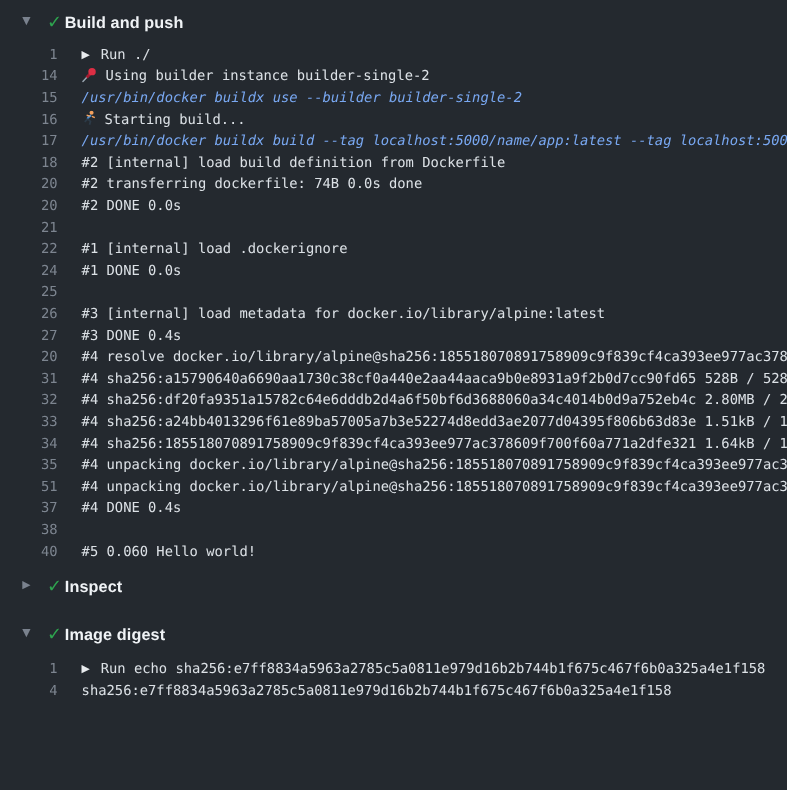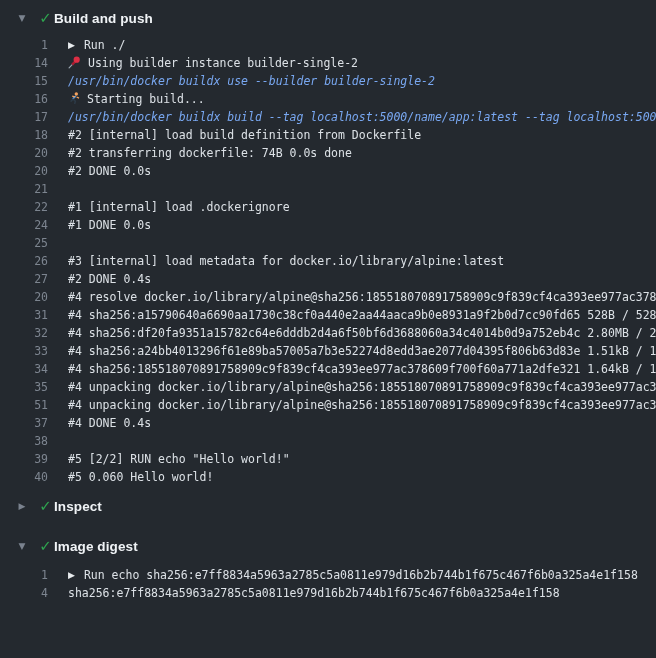--- a/index.html
+++ b/index.html
@@ -120,21 +120,21 @@
         <div class="row">
           <span class="ln">25</span>
           <span class="lc plain"><span></span></span>
         </div>
         <div class="row">
           <span class="ln">26</span>
           <span class="lc plain"><span>#3 [internal] load metadata for docker.io/library/alpine:latest</span></span>
         </div>
         <div class="row">
           <span class="ln">27</span>
-          <span class="lc plain"><span>#2 DONE 0.4s</span></span>
+          <span class="lc plain"><span>#3 DONE 0.4s</span></span>
         </div>
         <div class="row">
           <span class="ln">20</span>
           <span class="lc plain"><span>#4 resolve docker.io/library/alpine@sha256:185518070891758909c9f839cf4ca393ee977ac378609f700f60a771a2dfe321 0.0s done</span></span>
         </div>
         <div class="row">
           <span class="ln">31</span>
           <span class="lc plain"><span>#4 sha256:a15790640a6690aa1730c38cf0a440e2aa44aaca9b0e8931a9f2b0d7cc90fd65 528B / 528B 0.1s done</span></span>
         </div>
         <div class="row">
@@ -157,24 +157,20 @@
           <span class="ln">51</span>
           <span class="lc plain"><span>#4 unpacking docker.io/library/alpine@sha256:185518070891758909c9f839cf4ca393ee977ac378609f700f60a771a2dfe321 0.1s done</span></span>
         </div>
         <div class="row">
           <span class="ln">37</span>
           <span class="lc plain"><span>#4 DONE 0.4s</span></span>
         </div>
         <div class="row">
           <span class="ln">38</span>
           <span class="lc plain"><span></span></span>
-        </div>
-        <div class="row">
-          <span class="ln">39</span>
-          <span class="lc plain"><span>#5 [2/2] RUN echo "Hello world!"</span></span>
         </div>
         <div class="row">
           <span class="ln">40</span>
           <span class="lc plain"><span>#5 0.060 Hello world!</span></span>
         </div>
       </div>
   </div>
 
   <div class="step">
     <div class="step-header">

